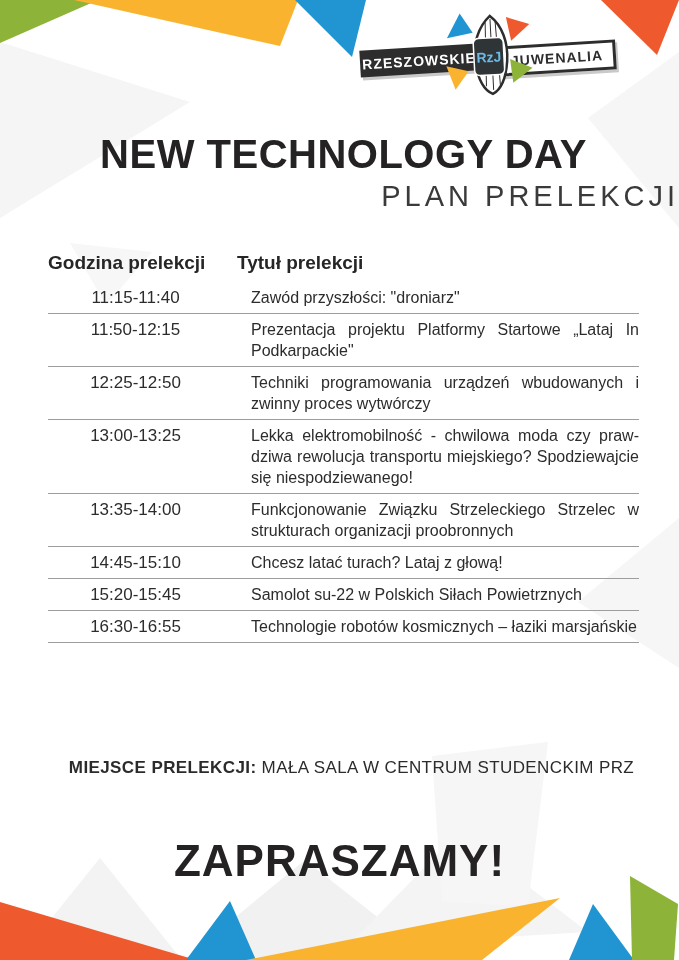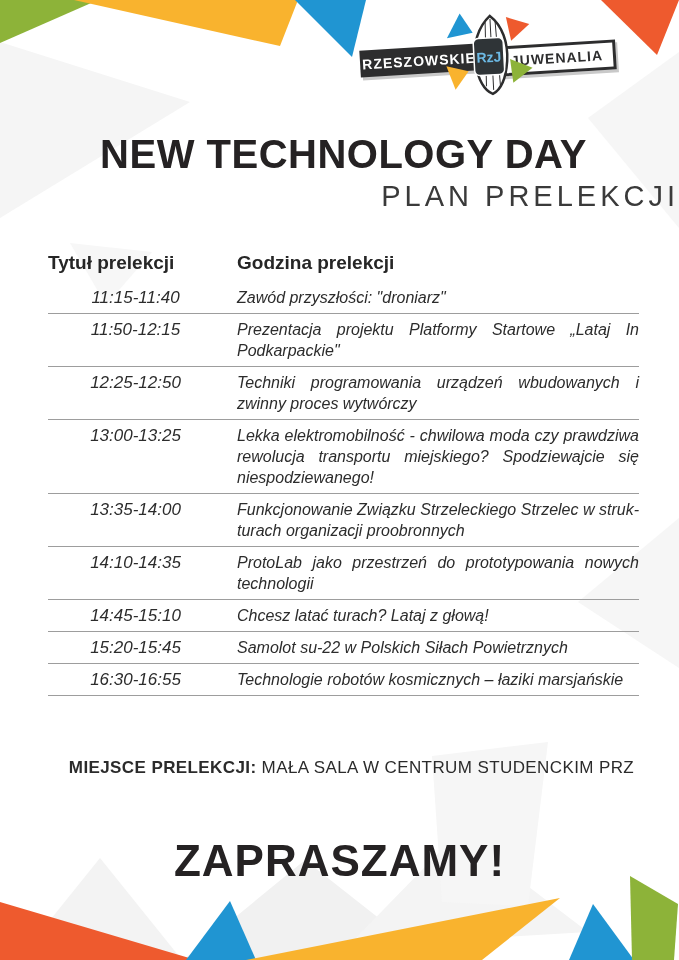--- a/index.html
+++ b/index.html
@@ -40,22 +40,22 @@
     font-size:29px;font-weight:400;letter-spacing:4px;color:#3a3a3a;
   }
 
   
   .schedule{position:absolute;left:48px;top:248px;width:591px;}
   .sched-header{
     display:grid;grid-template-columns:175px 1fr;column-gap:14px;
     font-size:19px;font-weight:bold;color:#262626;padding:4px 0 8px 0;
   }
   .sched-row{
-    display:grid;grid-template-columns:175px 1fr;column-gap:14px;
-    border-bottom:1.5px solid #9d9d9d;padding:5px 0;font-style:italic;
+    display:grid;grid-template-columns:175px 1fr;column-gap:28px;
+    border-bottom:1.5px solid #9d9d9d;padding:5px 0;
   }
   .sched-time{
     text-align:center;font-size:17px;line-height:21px;color:#2c2c2c;
   }
   .sched-title{
     text-align:justify;font-size:16px;line-height:21px;color:#2c2c2c;
     hyphens:manual;
   }
 
   
@@ -119,22 +119,22 @@
           <text class="rzj-text" x="61" y="52" text-anchor="middle" fill="#6cb9e4">RzJ</text>
         </g>
       </svg>
     </div>
 
     <h1 class="page-title">NEW TECHNOLOGY DAY</h1>
     <h2 class="page-subtitle">PLAN PRELEKCJI</h2>
 
     <div class="schedule">
       <div class="sched-header">
+        <span>Godzina prelekcji</span>
         <span>Tytuł prelekcji</span>
-        <span>Godzina prelekcji</span>
       </div>
 
       <div class="sched-row">
         <div class="sched-time">11:15-11:40</div>
         <div class="sched-title">Zawód przyszłości: "droniarz"</div>
       </div>
       <div class="sched-row">
         <div class="sched-time">11:50-12:15</div>
         <div class="sched-title">Prezentacja projektu Platformy Startowe „Lataj In Podkarpackie"</div>
       </div>
@@ -144,24 +144,20 @@
       </div>
       <div class="sched-row">
         <div class="sched-time">13:00-13:25</div>
         <div class="sched-title">Lekka elektromobilność - chwilowa moda czy praw­dziwa rewolucja transportu miejskiego? Spodziewajcie się niespodziewanego!</div>
       </div>
       <div class="sched-row">
         <div class="sched-time">13:35-14:00</div>
         <div class="sched-title">Funkcjonowanie Związku Strzeleckiego Strzelec w struk­turach organizacji proobronnych</div>
       </div>
       <div class="sched-row">
-        <div class="sched-time">14:10-14:35</div>
-        <div class="sched-title">ProtoLab jako przestrzeń do prototypowania nowych technologii</div>
-      </div>
-      <div class="sched-row">
         <div class="sched-time">14:45-15:10</div>
         <div class="sched-title">Chcesz latać turach? Lataj z głową!</div>
       </div>
       <div class="sched-row">
         <div class="sched-time">15:20-15:45</div>
         <div class="sched-title">Samolot su-22 w Polskich Siłach Powietrznych</div>
       </div>
       <div class="sched-row">
         <div class="sched-time">16:30-16:55</div>
         <div class="sched-title">Technologie robotów kosmicznych – łaziki marsjańskie</div>

